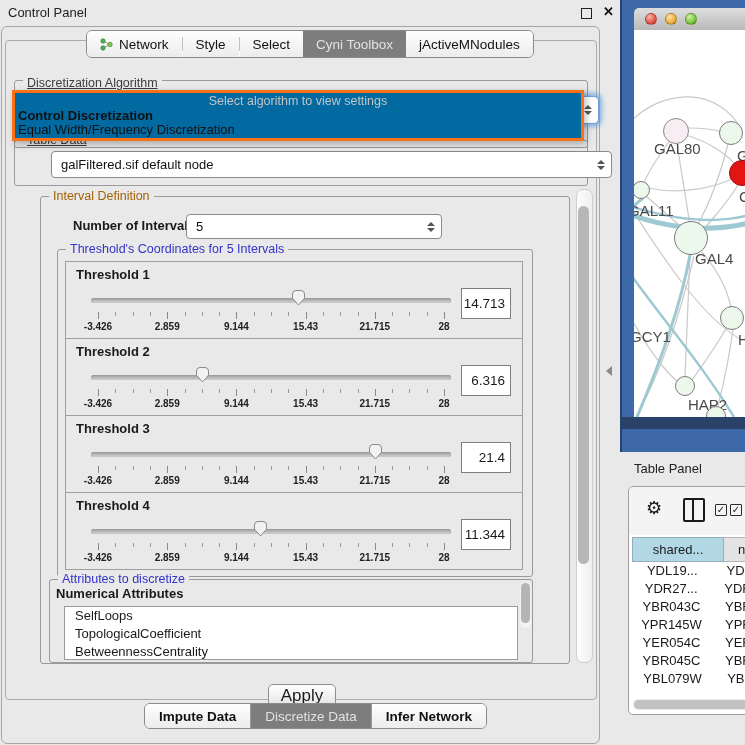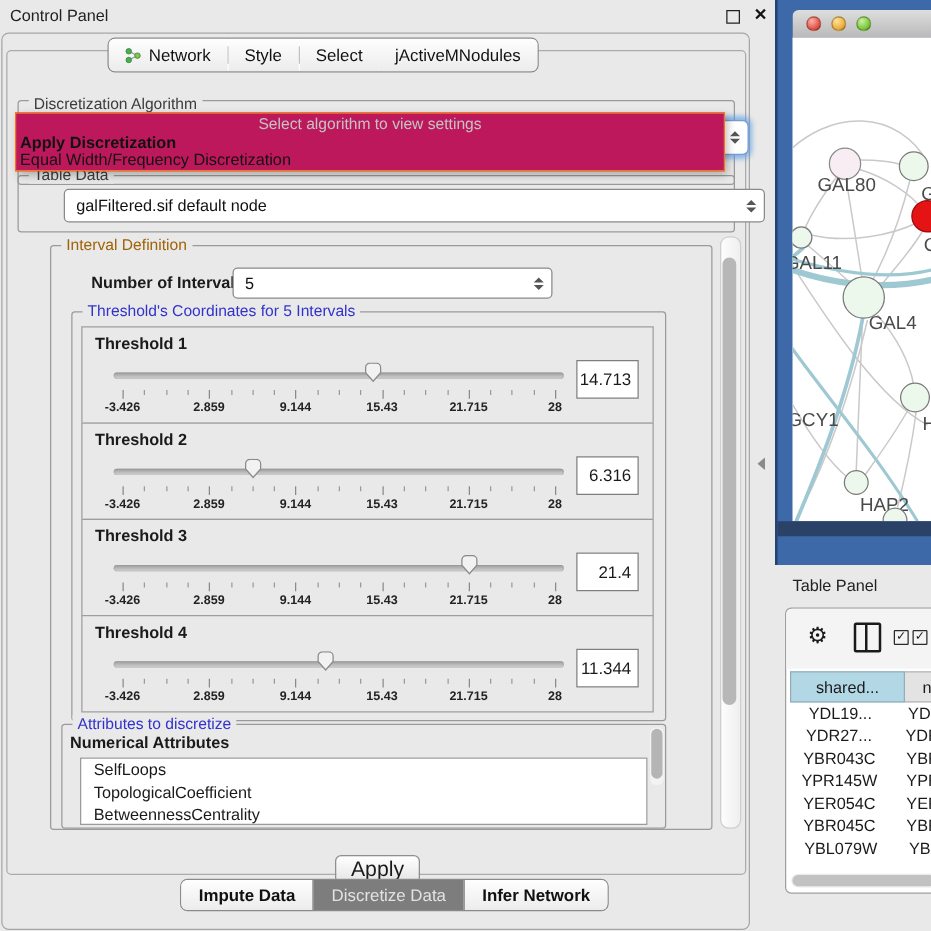--- a/index.html
+++ b/index.html
@@ -27,36 +27,36 @@
   .tab.selected{background:#7d7d7d;color:#e2e2e2;}
   .tabsep{width:1px;background:#c2c2c2;margin:6px 0;}
   .tab .ticon{margin-right:6px;display:inline-flex;}
 
   
   .group{position:absolute;border:1px solid #9a9a9a;border-radius:3px;}
   .gtitle{position:absolute;top:-8px;left:8px;background:#e9e9e9;padding:0 4px;
           font-size:12.5px;white-space:nowrap;}
   .g-green{color:#a16207;}
   .g-blue{color:#3232cc;}
-  .g-dark{color:#3c3c3c;}
+  .g-dark{color:#3c3c3c;text-decoration:underline;}
 
   
   .combo{position:absolute;background:#fff;border:1px solid #8a8a8a;border-radius:4px;
          font-size:13px;color:#111;display:flex;align-items:center;padding-left:9px;}
   .spin{position:absolute;right:6px;top:50%;transform:translateY(-50%);
         display:flex;flex-direction:column;gap:2px;}
   .spin i{width:0;height:0;border-left:4px solid transparent;border-right:4px solid transparent;}
   .spin i.up{border-bottom:4px solid #555;}
   .spin i.dn{border-top:4px solid #555;}
   #algo-combo{left:24px;top:96px;width:564px;height:26px;border-radius:5px;z-index:5;
               border:1px solid #6f9ed6;box-shadow:0 0 4px 2.5px rgba(92,153,224,.65);}
 
   
-  #algo-popup{left:12px;top:90px;width:566px;height:45px;background:#be185d;
-              border:1px solid #f97316;box-shadow:2px 3px 7px rgba(0,0,0,.28);z-index:20;}
+  #algo-popup{left:12px;top:90px;width:566px;height:45px;background:#0369a1;
+              border:3px solid #f97316;box-shadow:2px 3px 7px rgba(0,0,0,.28);z-index:20;}
   #algo-hint{position:absolute;top:1px;left:0;right:0;text-align:center;font-size:12.5px;color:#c3c3c3;}
   .popup-opt{position:absolute;left:3px;font-size:13px;color:#111;white-space:nowrap;}
   #popup-opt-0{top:15px;font-weight:bold;}
   #popup-opt-1{top:29px;text-align:center;}
 
   
   #tabledata-group{left:14px;top:140px;width:572px;height:44px;}
   #tabledata-combo{left:10px;top:10px;width:550px;height:25px;margin-left:26px;}
 
   
@@ -178,38 +178,41 @@
     <span>Network</span>
   </div>
   <div class="tabsep"></div>
   <div class="tab">
       <span>Style</span>
     </div>
   <div class="tabsep"></div>
   <div class="tab">
       <span>Select</span>
     </div>
+  <div class="tab selected">
+      <span>Cyni Toolbox</span>
+    </div>
   <div class="tab">
       <span>jActiveMNodules</span>
     </div>
 </div>
 
 <div class="group" id="algo-group" style="left:14px;top:80px;width:572px;height:66px;">
   <span class="gtitle g-dark" style="top:-5px;">Discretization Algorithm</span>
 </div>
 <div class="combo abs" id="algo-combo">
   <span class="spin">
       <i class="up"></i>
       <i class="dn"></i>
     </span>
 </div>
 
 <div class="abs" id="algo-popup">
   <div id="algo-hint">Select algorithm to view settings</div>
-  <div class="popup-opt" id="popup-opt-0">Apply Discretization</div>
+  <div class="popup-opt" id="popup-opt-0">Control Discretization</div>
   <div class="popup-opt" id="popup-opt-1">Equal Width/Frequency Discretization</div>
 </div>
 
 <div class="group" id="tabledata-group">
   <span class="gtitle g-dark">Table Data</span>
   <div class="combo" id="tabledata-combo">
     <span>galFiltered.sif default node</span>
     <span class="spin">
         <i class="up"></i>
         <i class="dn"></i>

